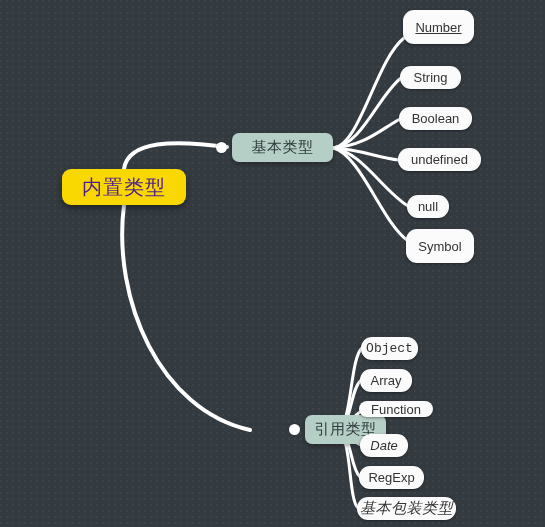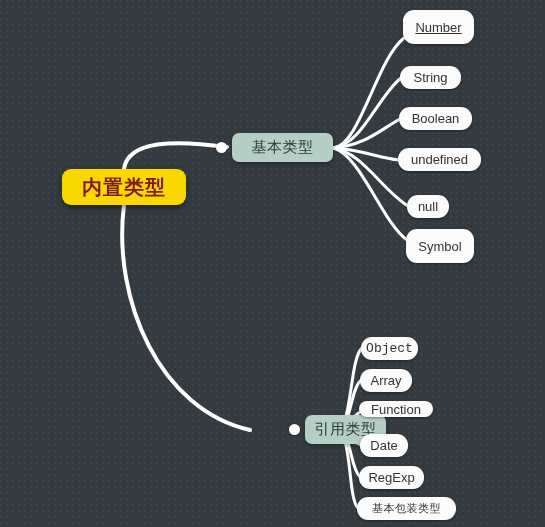--- a/index.html
+++ b/index.html
@@ -40,23 +40,23 @@
     display: flex;
     align-items: center;
     justify-content: center;
     white-space: nowrap;
     user-select: none;
   }
 
   
   .node-root {
     background: #f8d800;
-    color: #7f1d1d;
+    color: #4c1d95;
     font-size: 20px;
-    font-weight: 700;
+    font-weight: 400;
     border-radius: 9px;
     padding: 0 12px;
     letter-spacing: 1px;
     box-shadow: 0 3px 6px rgba(0,0,0,0.45);
   }
 
   
   .node-branch {
     background: #b6cfc6;
     color: #2f3a3a;
@@ -71,22 +71,23 @@
   
   .node-leaf {
     background: #fbfbfb;
     color: #333333;
     font-size: 13px;
     border-radius: 11px;
     padding: 0 10px;
     box-shadow: 0 1px 3px rgba(0,0,0,0.4);
   }
   .node-leaf.cjk {
-    font-size: 11px;
+    font-size: 15px;
     letter-spacing: 0.5px;
+    font-style: italic;
   }
 
   
   .connector-dot {
     position: absolute;
     width: 11px;
     height: 11px;
     border-radius: 50%;
     background: #ffffff;
     box-shadow: 0 0 2px rgba(0,0,0,0.5);
@@ -155,21 +156,21 @@
 
   <div class="node node-leaf" style="left:361px; top:337px; width:57px; height:23px;font-family:Liberation Mono, monospace;">
     <span>Object</span>
   </div>
   <div class="node node-leaf" style="left:360px; top:369px; width:52px; height:23px;">
     <span>Array</span>
   </div>
   <div class="node node-leaf" style="left:359px; top:401px; width:74px; height:16px;">
     <span>Function</span>
   </div>
-  <div class="node node-leaf" style="left:360px; top:434px; width:48px; height:23px;">
+  <div class="node node-leaf" style="left:360px; top:434px; width:48px; height:23px;font-style:italic;">
     <span>Date</span>
   </div>
   <div class="node node-leaf" style="left:359px; top:466px; width:65px; height:23px;">
     <span>RegExp</span>
   </div>
   <div class="node node-leaf cjk" style="left:357px; top:497px; width:99px; height:23px;">
     <span>基本包装类型</span>
   </div>
 
 </div>

